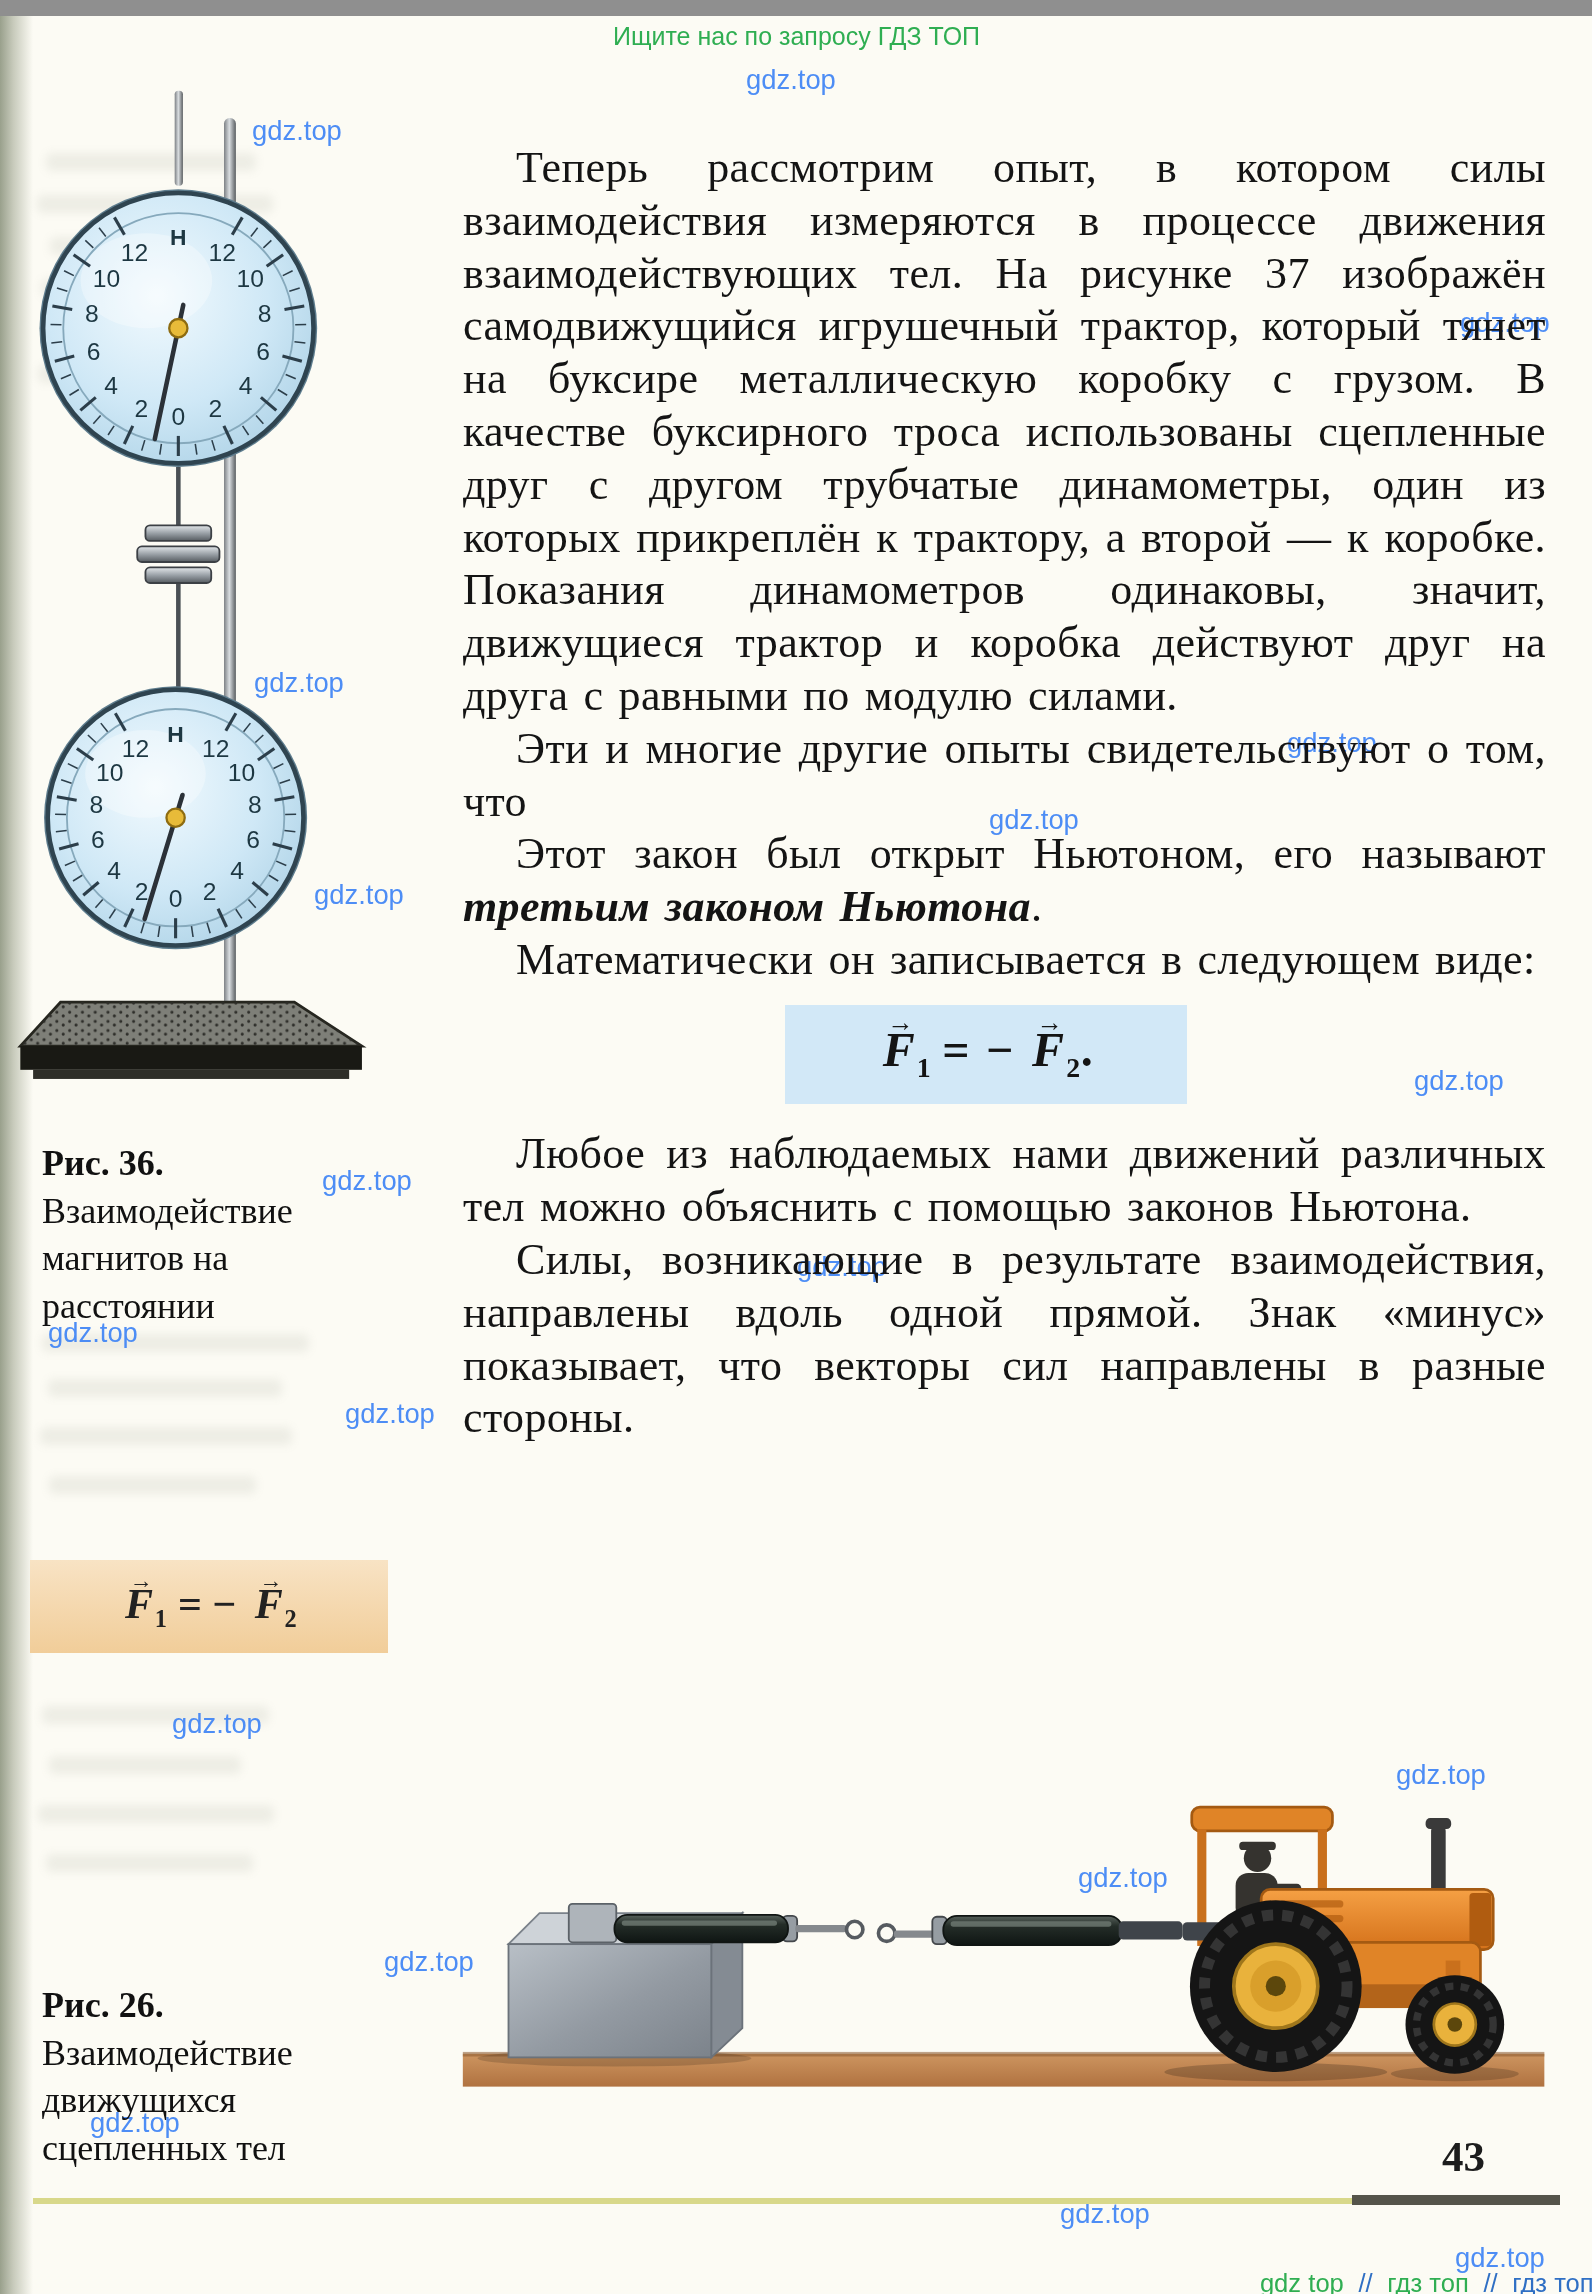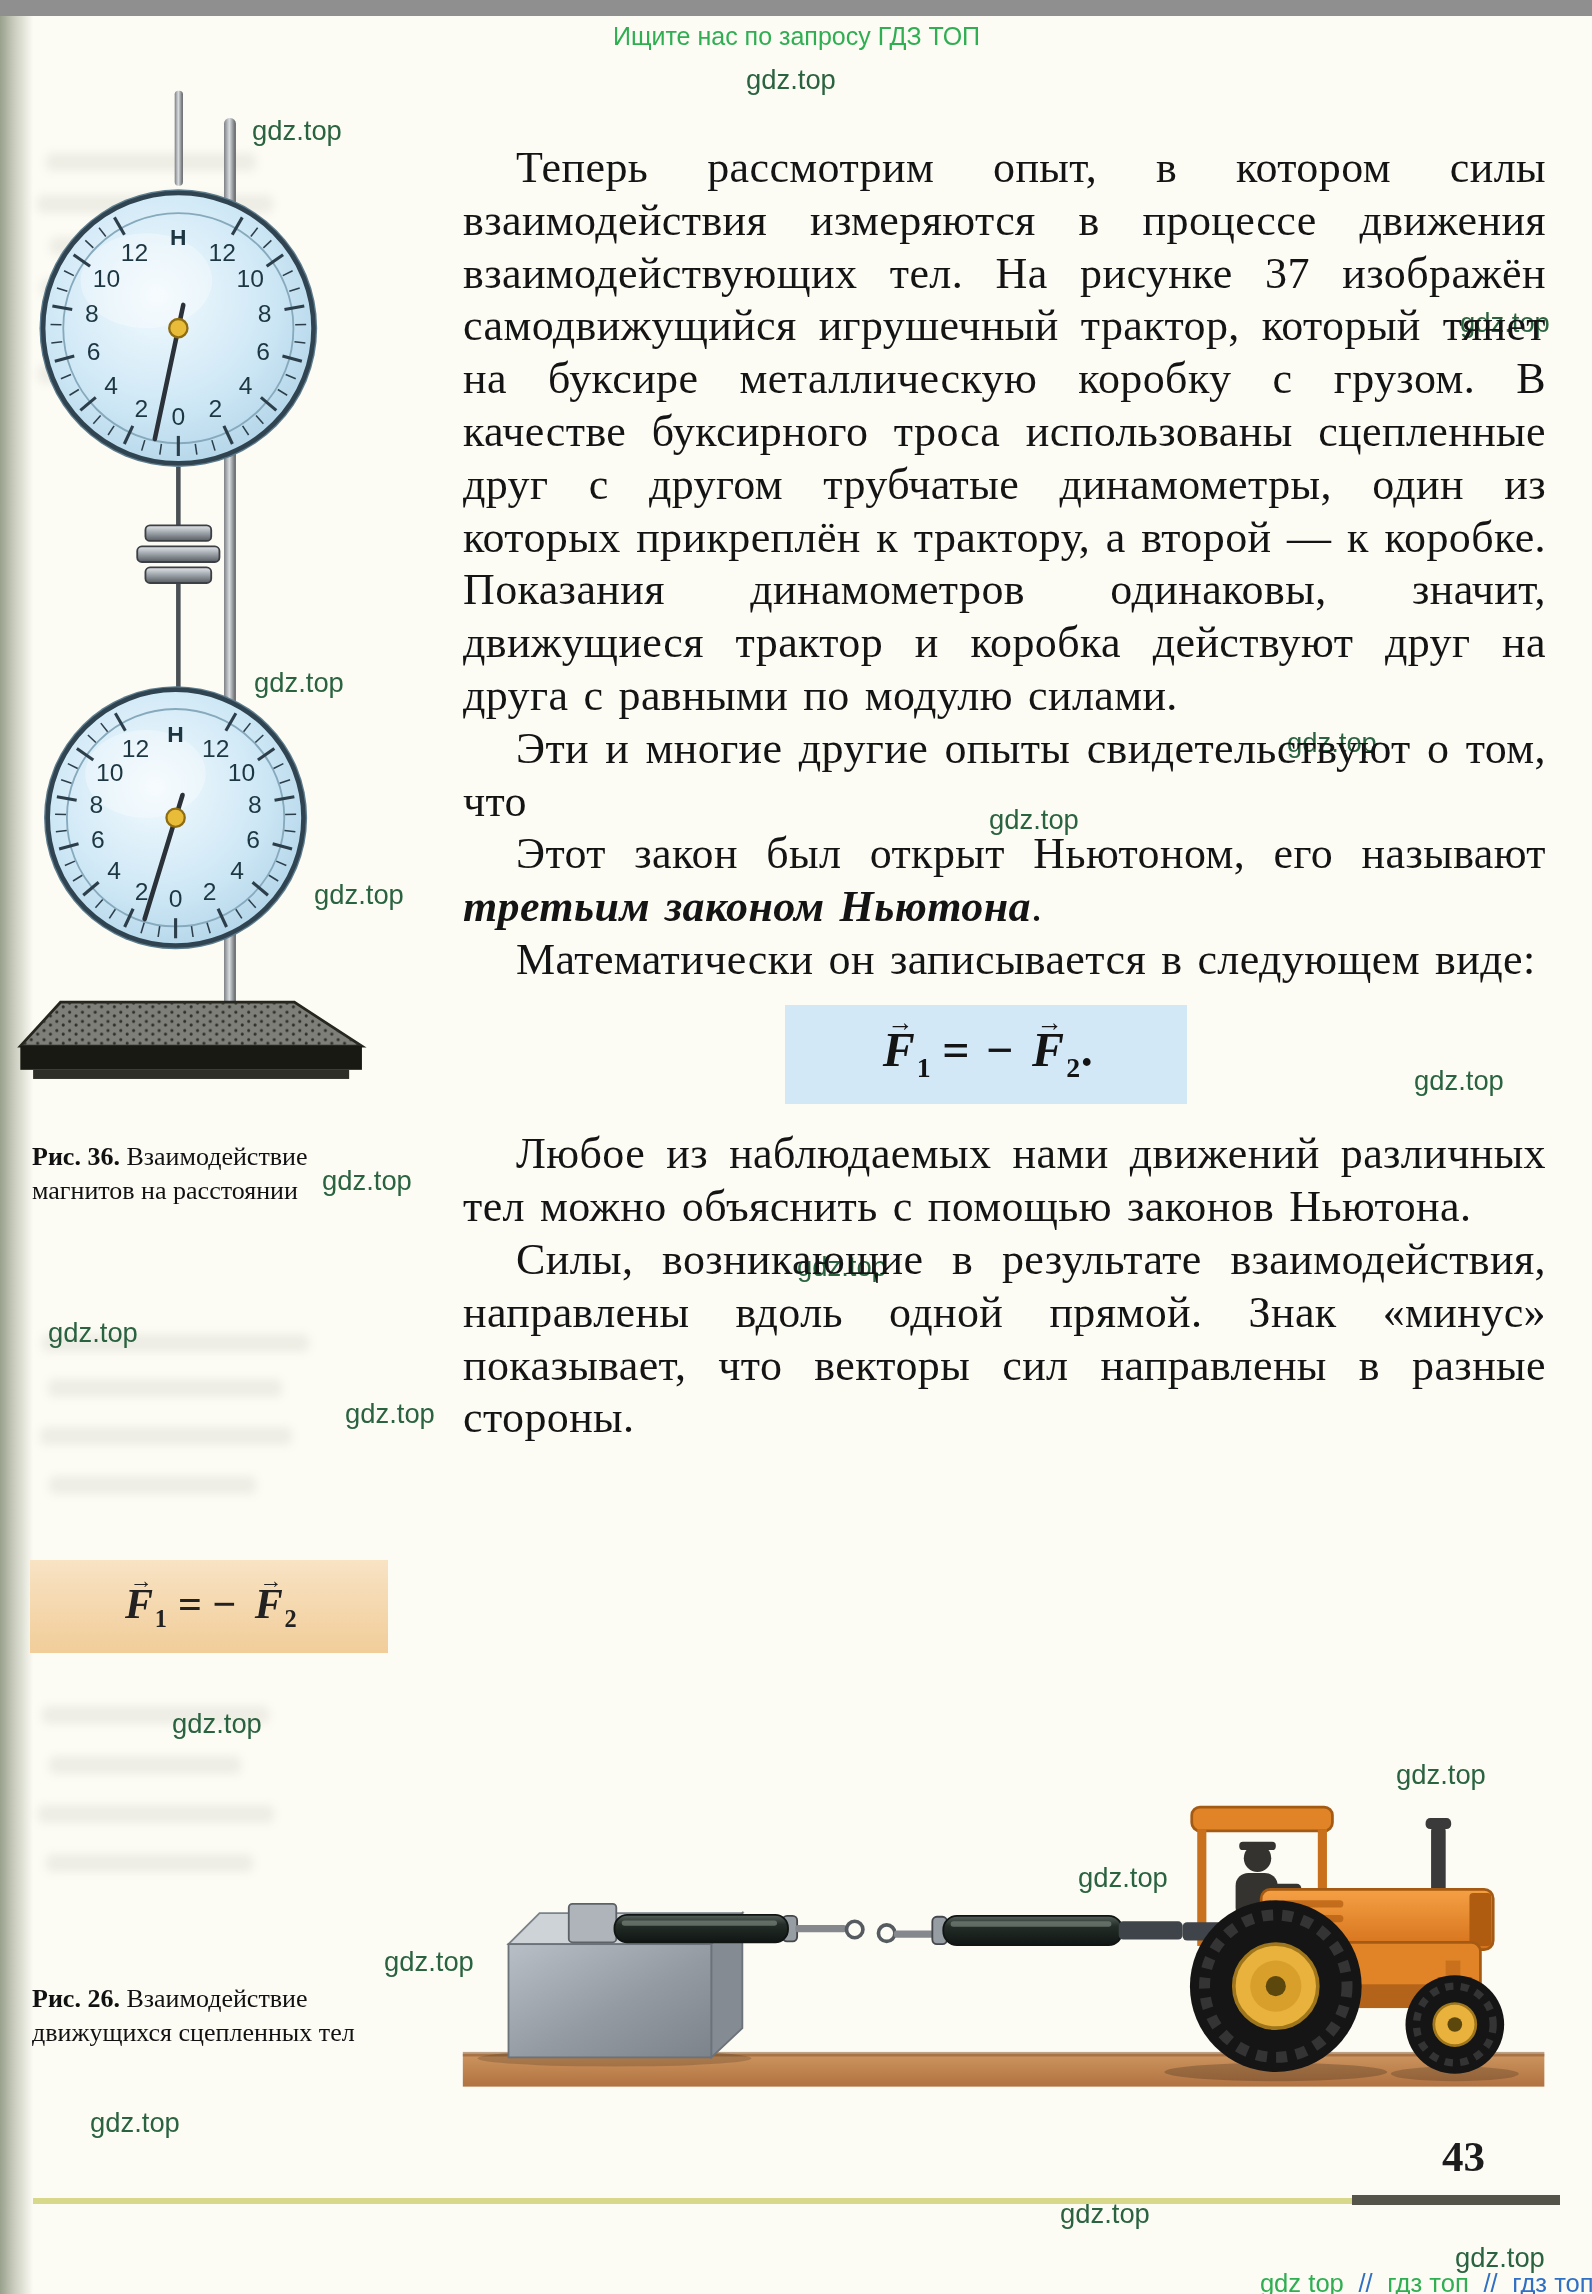--- a/index.html
+++ b/index.html
@@ -1,34 +1,34 @@
 <!DOCTYPE html>
 <html lang="ru" style="font-size:14.6px"><head>
 <meta charset="utf-8">
 <style>
   *{box-sizing:border-box}
   html,body{margin:0;padding:0}
   body{background:#8f8f8f}
   .page{position:relative;width:1593px;height:2294px;margin:16px auto;background:#fcfbf4;overflow:hidden;font-family:"Liberation Serif",serif;color:#141414}
   .edge{position:absolute;left:0;top:0;width:33px;height:2294px;background:linear-gradient(90deg,#99a08c 0%,#c7cabb 40%,rgba(252,251,244,0) 100%)}
   .promo{position:absolute;top:5.5px;left:0;width:100%;text-align:center;font:400 25px "Liberation Sans",sans-serif;color:#2fae52}
-  .wm{position:absolute;font:400 27.4px "Liberation Sans",sans-serif;color:#14532d;opacity:.9;white-space:nowrap}
+  .wm{position:absolute;font:400 27.4px "Liberation Sans",sans-serif;color:#3b82f6;opacity:.9;white-space:nowrap}
   .bl{position:absolute;background:#8e9383;opacity:.13;filter:blur(4.6px);border-radius:5.5px}
 
   .col{position:absolute;left:463px;top:126px;width:1083px;font-size:44px;line-height:1.2;text-align:justify;letter-spacing:0.4px;word-spacing:3.7px}
   .col p{margin:0;text-indent:53px}
   .lawbox{margin:24px 42px 31px 0;background:#cfe7f8;border-left:13.7px solid #4b93c9;padding:20px 25.6px 22px 27.4px;font-weight:bold;font-size:38px;line-height:1.42;text-indent:0}
   .frmbox{width:402px;margin:18.3px 0 24px 322px;background:#d2e8f7;padding:16.4px 0 20px;text-align:center;text-indent:0}
   .frm{font-size:48px;font-weight:700;white-space:nowrap}
   .frm sub,.sfrm sub{font-size:.58em;font-weight:700}
   .vec{position:relative;display:inline-block;font-style:italic;font-weight:700;padding:0 1.8px 0 3.7px}
   .vec .arr{position:absolute;left:8.2px;top:-.54em;font-size:.55em;font-style:normal;letter-spacing:0}
   .rel{margin:0 14.6px 0 11px;font-style:normal}
 
-  .caption{position:absolute;left:32px;width:356px;font-size:26px;line-height:1.32;color:#111;text-align:left}
+  .caption{position:absolute;left:42px;width:356px;font-size:36px;line-height:1.32;color:#111;text-align:left}
   .caption b{font-weight:700}
   .sfrm{position:absolute;left:30px;top:1544px;width:358px;height:93px;background:linear-gradient(180deg,#f8e3c4,#f1cd99);display:flex;align-items:center;justify-content:center;font-size:42px;font-weight:700;color:#222}
 
   .apparatus{position:absolute;left:1.8px;top:71px}
   .fig37svg{position:absolute;left:461px;top:1789px}
   .dial-num{font:400 27px "Liberation Sans",sans-serif;fill:#1d3742;text-anchor:middle}
   .dial-unit{font-size:25px;font-weight:700}
 
   .pageno{position:absolute;left:1442px;top:2116px;font-size:43px;font-weight:700;color:#1c1c1c}
   .rule-light{position:absolute;left:33px;top:2182px;width:1321px;height:5.5px;background:#d8d88a}

